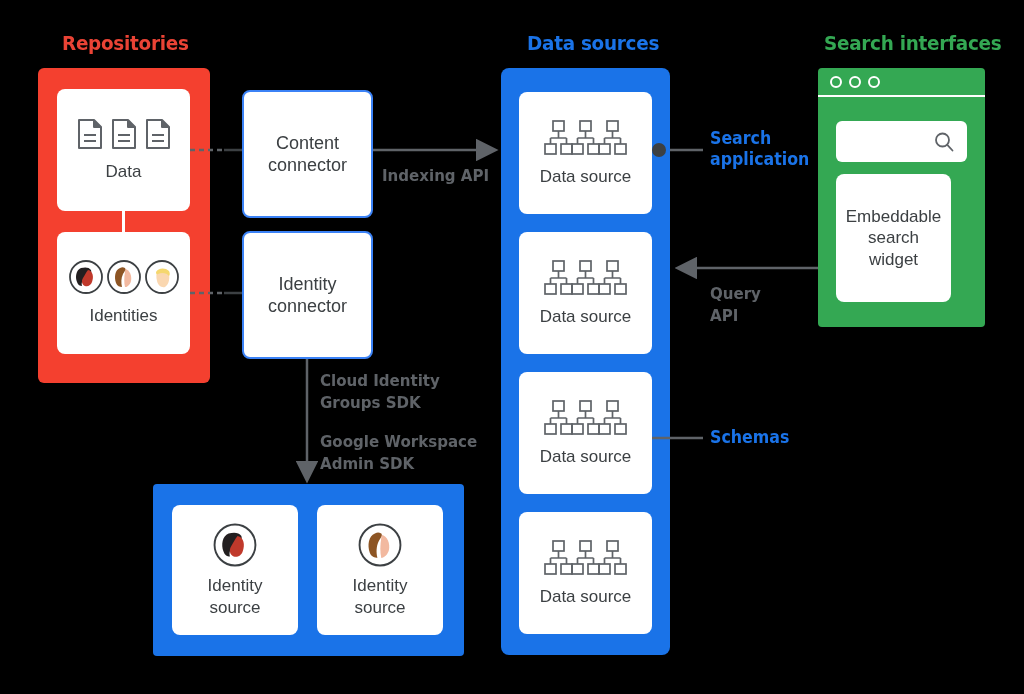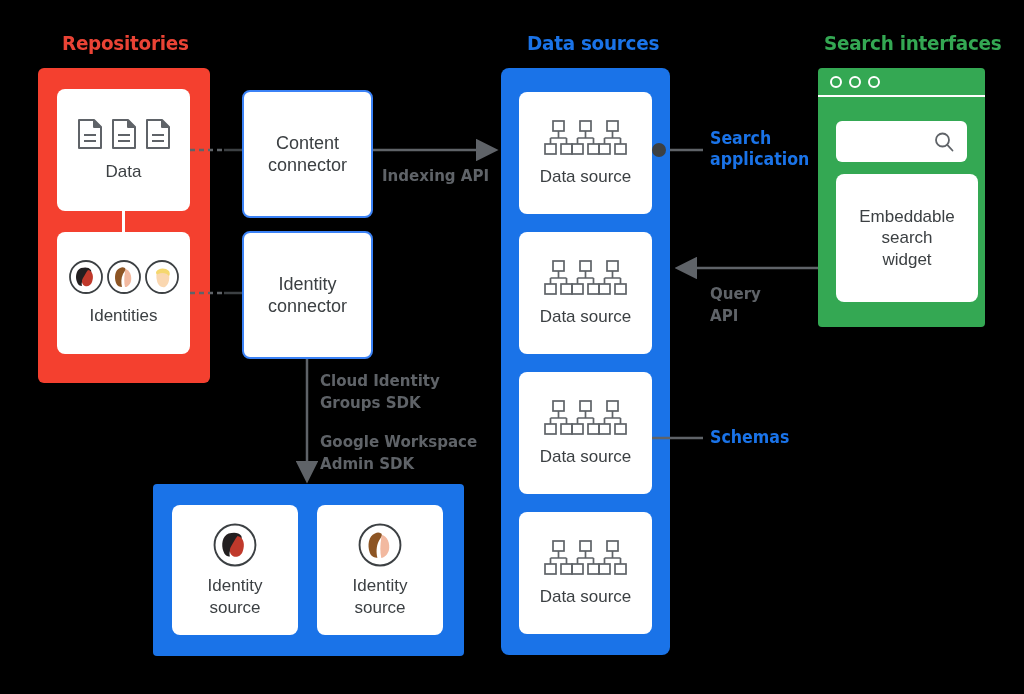--- a/index.html
+++ b/index.html
@@ -120,21 +120,21 @@
     border: 2px solid #ffffff; box-sizing: border-box;
   }
   #search-field {
     position: absolute;
     left: 836px; top: 121px; width: 131px; height: 41px;
     background: #ffffff; border-radius: 6px;
     display: flex; align-items: center; justify-content: flex-end;
     padding-right: 12px; box-sizing: border-box;
   }
   #widget-card {
-    left: 836px; top: 174px; width: 142px; height: 128px;
+    left: 836px; top: 174px; width: 115px; height: 128px;
   }
   #widget-card .card-label { font-size: 17px; }
 
   
   svg#wires {
     position: absolute; left: 0; top: 0;
     width: 1024px; height: 694px;
     pointer-events: none;
   }
 

